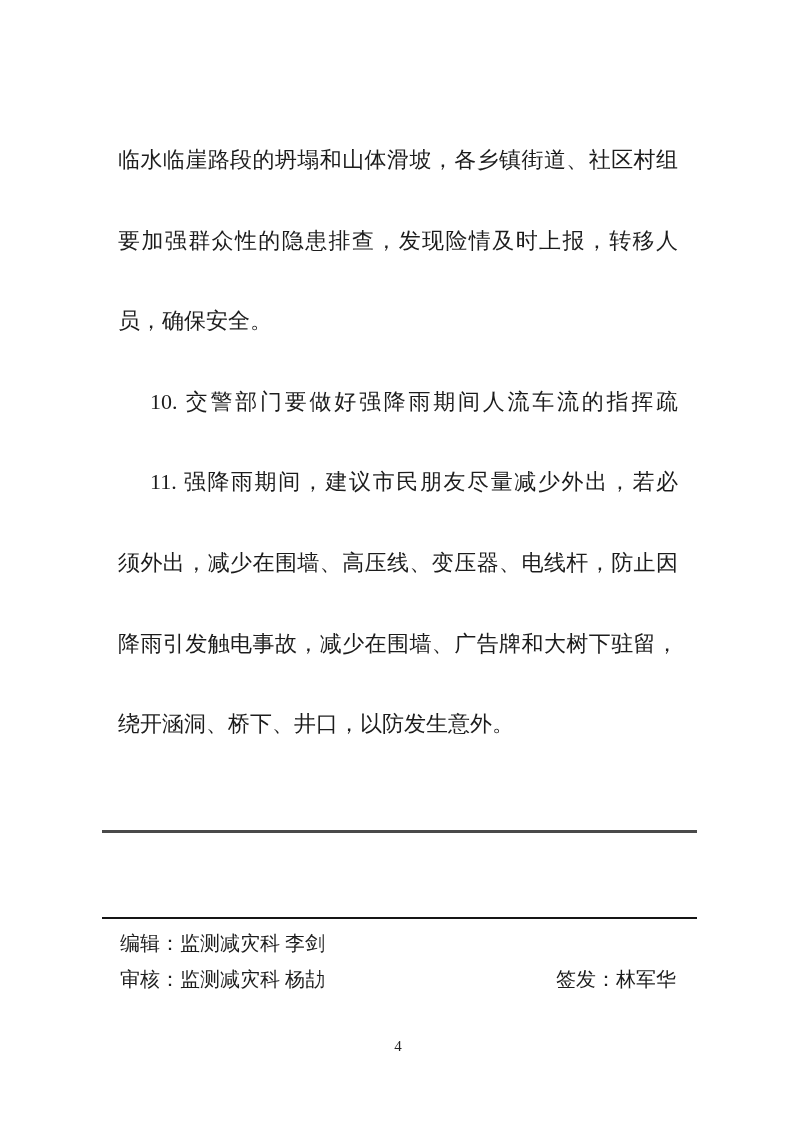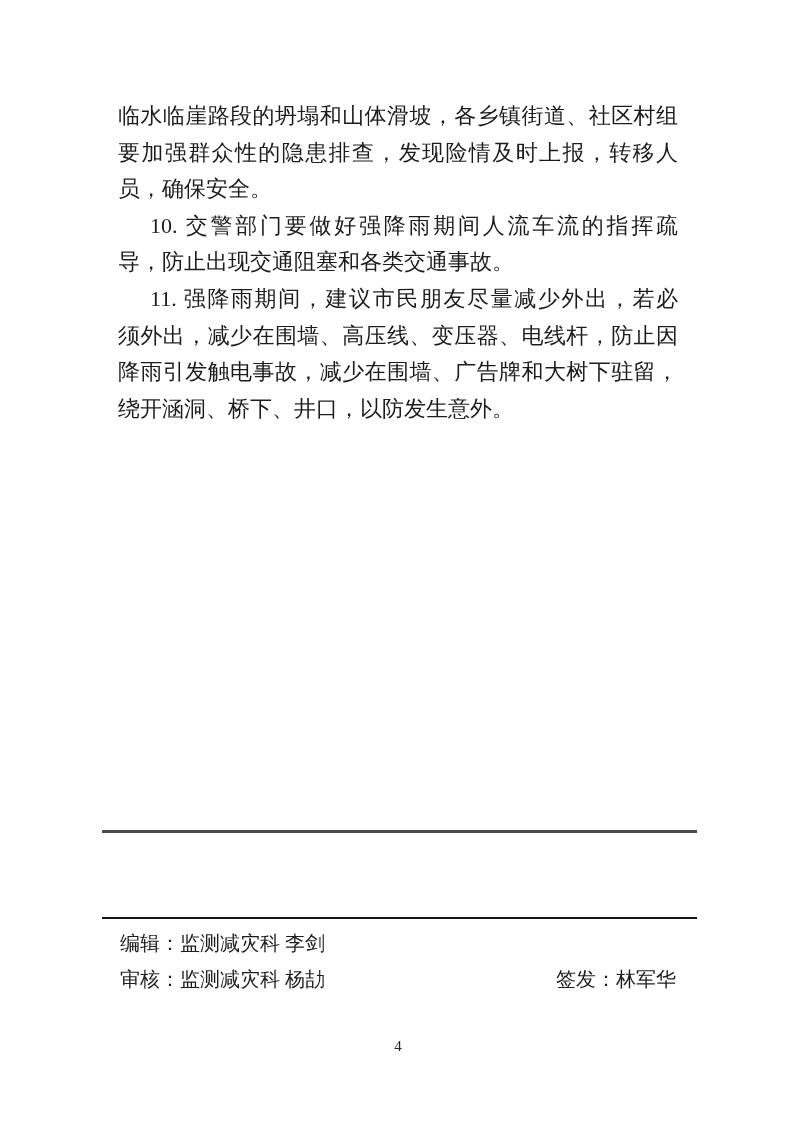--- a/index.html
+++ b/index.html
@@ -22,20 +22,21 @@
     left: 118px;
     top: 98px;
     width: 560px;
     font-size: 22px;
   }
   .body-text .line {
     height: 36.6px;
     line-height: 36.6px;
     white-space: nowrap;
     text-align: left;
+    margin-top: 44px;
   }
   .body-text .line.just {
     white-space: normal;
     text-align: justify;
     text-align-last: justify;
     overflow: hidden;
   }
   .body-text .line.indent {
     padding-left: 32px;
   }
@@ -103,21 +104,20 @@
 </head>
 <body>
 
 <div class="page">
 
   <div class="body-text">
     <div class="line just">临水临崖路段的坍塌和山体滑坡，各乡镇街道、社区村组</div>
     <div class="line just">要加强群众性的隐患排查，发现险情及时上报，转移人</div>
     <div class="line">员，确保安全。</div>
     <div class="line just indent">10. 交警部门要做好强降雨期间人流车流的指挥疏</div>
-    <div class="line">导，防止出现交通阻塞和各类交通事故。</div>
     <div class="line just indent">11. 强降雨期间，建议市民朋友尽量减少外出，若必</div>
     <div class="line just">须外出，减少在围墙、高压线、变压器、电线杆，防止因</div>
     <div class="line just">降雨引发触电事故，减少在围墙、广告牌和大树下驻留，</div>
     <div class="line">绕开涵洞、桥下、井口，以防发生意外。</div>
   </div>
 
   <div class="rule rule-top"></div>
 
 
   <div class="rule rule-bottom"></div>

